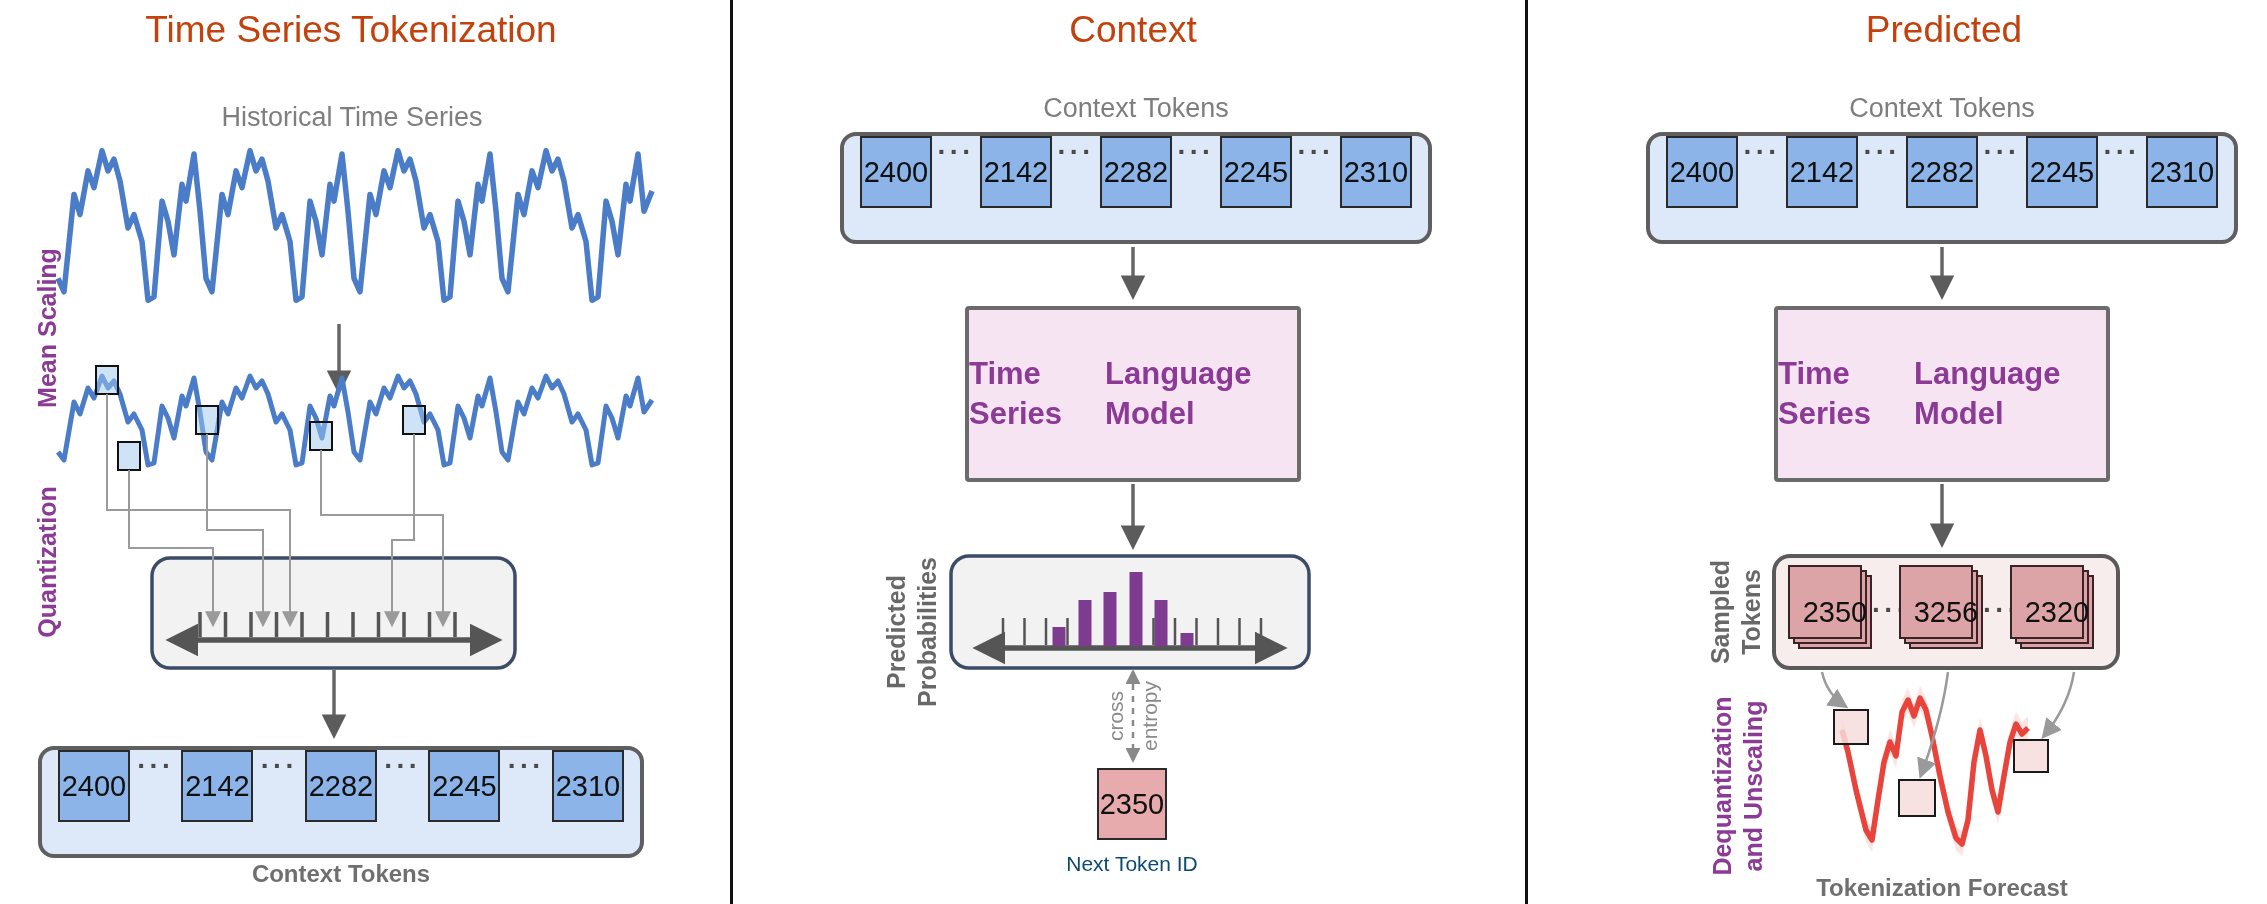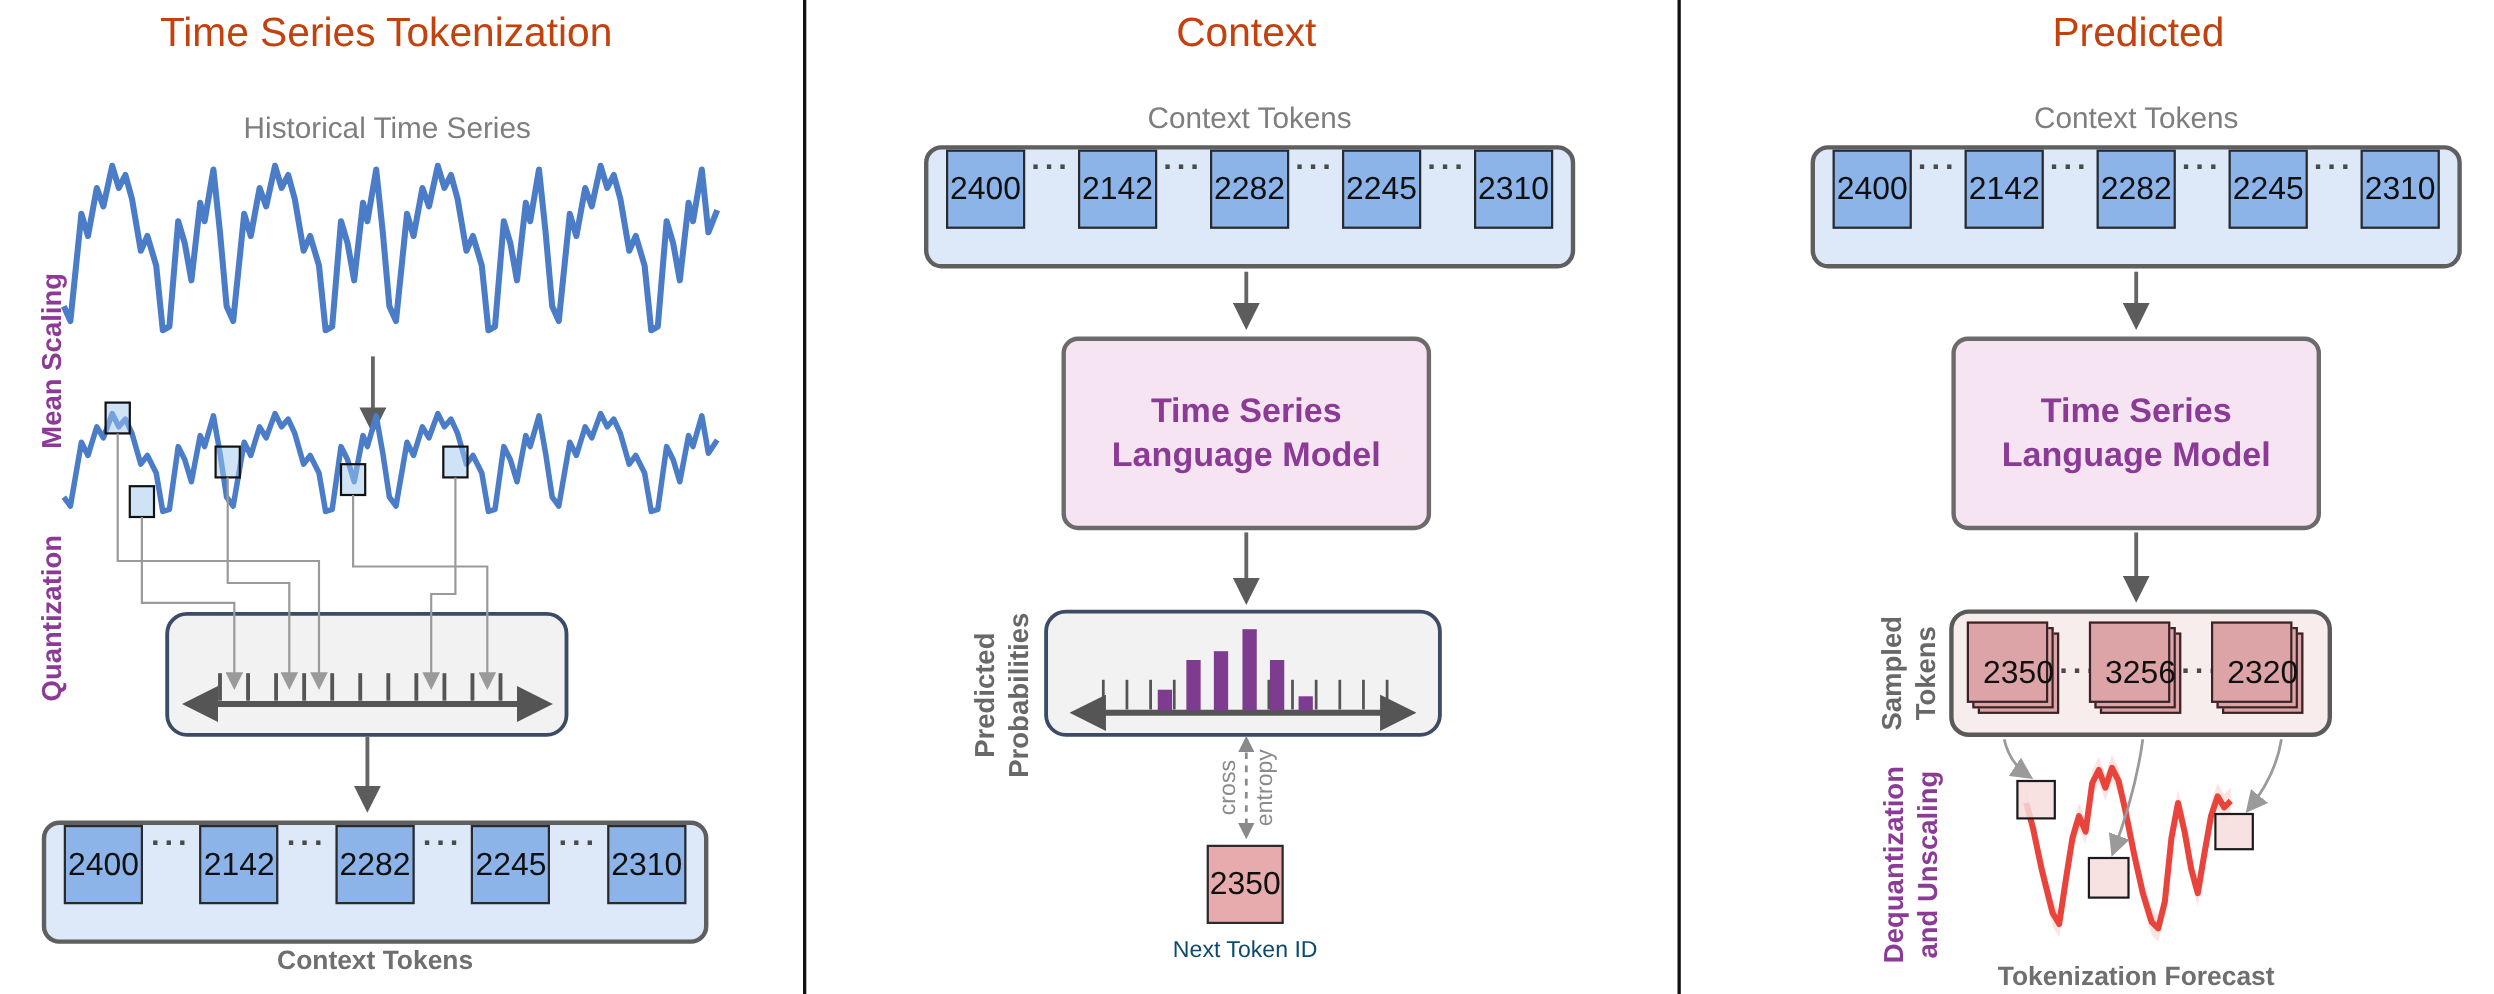--- a/index.html
+++ b/index.html
@@ -18,21 +18,21 @@
   .rot-gray{font-size:25px;font-weight:700;color:#686868;}
   .rot-loss{font-size:21px;font-weight:400;color:#8a8a8a;line-height:1.6;}
   .token-strip{position:absolute;height:112px;background:#dde9f9;border:4px solid #5f5f5f;
        border-radius:16px;display:flex;align-items:flex-start;justify-content:space-between;
        padding:0 16px;box-sizing:border-box;}
   .token{width:72px;height:72px;background:#8cb4e8;border:2px solid #2a2a2a;
        display:flex;align-items:center;justify-content:center;
        font-size:29px;color:#101010;box-sizing:border-box;}
   .dots{font-size:28px;font-weight:700;color:#4a4a4a;letter-spacing:3px;padding-bottom:4px;}
   .model-box{position:absolute;width:336px;height:176px;background:#f7e4f2;border:4px solid #6b6b6b;
-       border-radius:15px;display:flex;flex-direction:column;align-items:center;justify-content:center;
+       border-radius:4px;display:flex;flex-direction:row;align-items:center;justify-content:center;
        box-sizing:border-box;}
   .model-box div{font-size:31px;font-weight:700;color:#8b3a96;line-height:1.3;}
   .sampled-strip{position:absolute;left:1772px;top:554px;width:348px;height:116px;
        background:#f8eded;border:4px solid #5a5a5a;border-radius:18px;
        display:flex;align-items:center;justify-content:space-between;
        padding:0 22px;box-sizing:border-box;}
   .stack{position:relative;z-index:0;width:74px;height:74px;background:#dca4a7;border:2px solid #3a2326;
        display:flex;align-items:center;justify-content:center;font-size:29px;color:#101010;
        box-sizing:border-box;}
   .stack::before,.stack::after{content:"";position:absolute;inset:-2px;background:#dca4a7;

